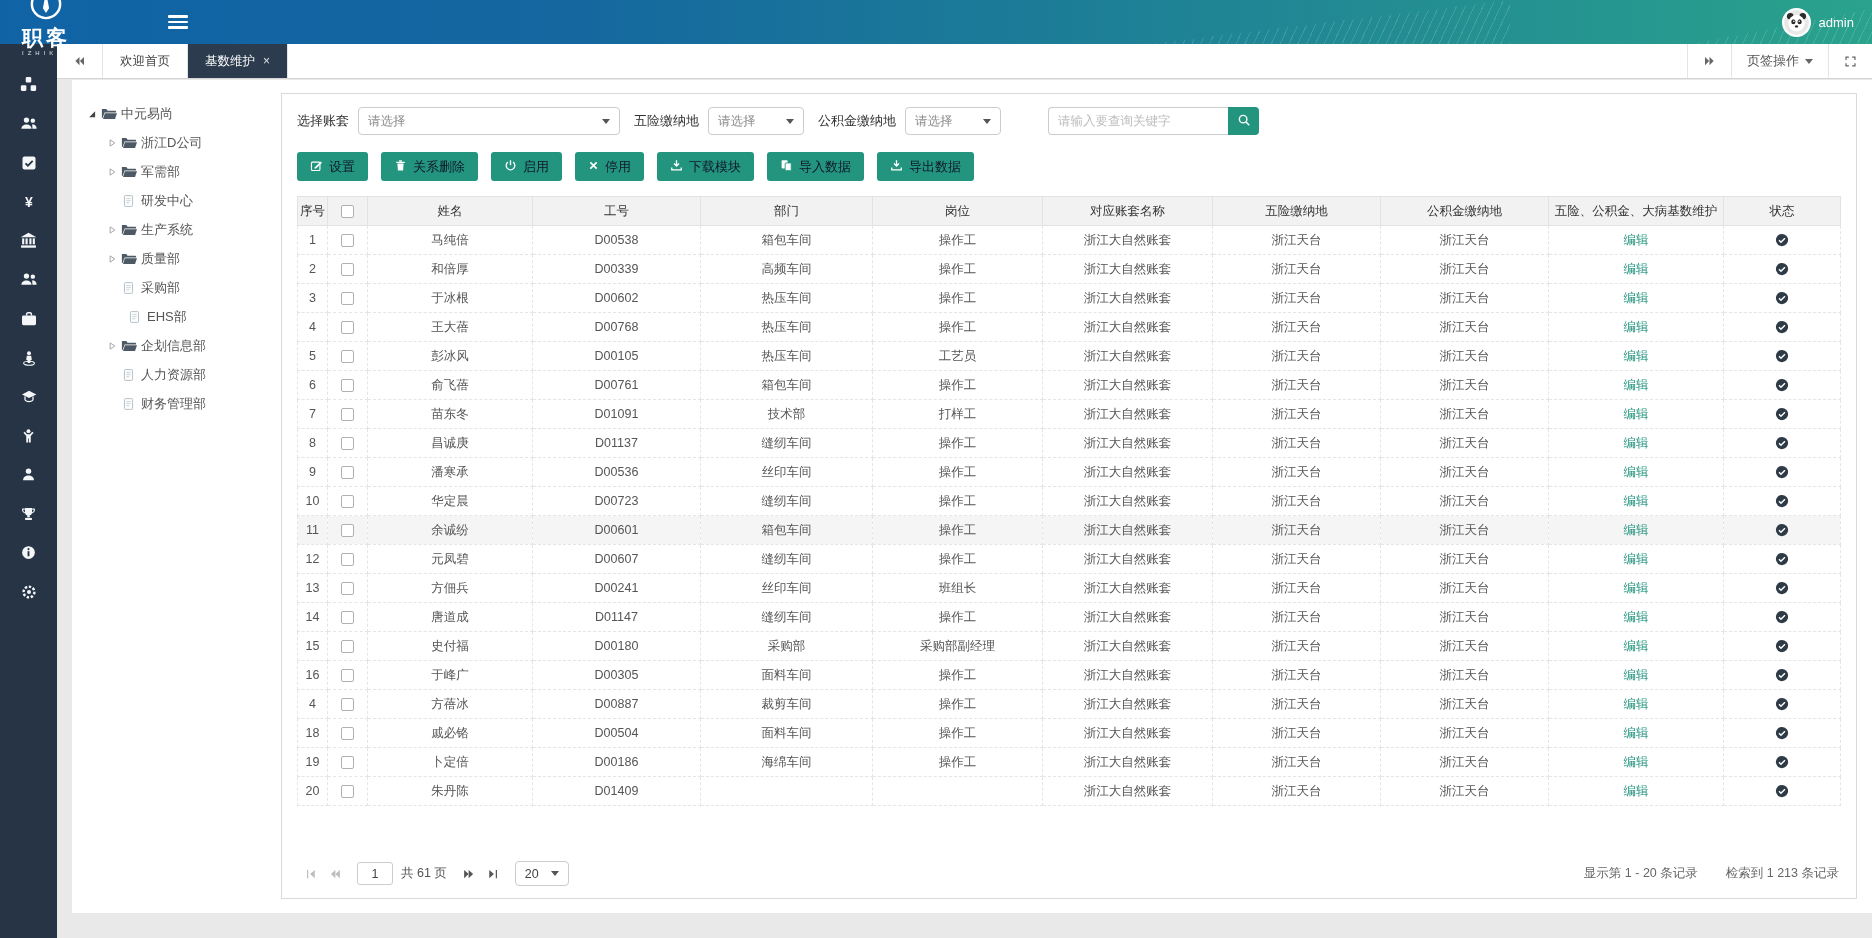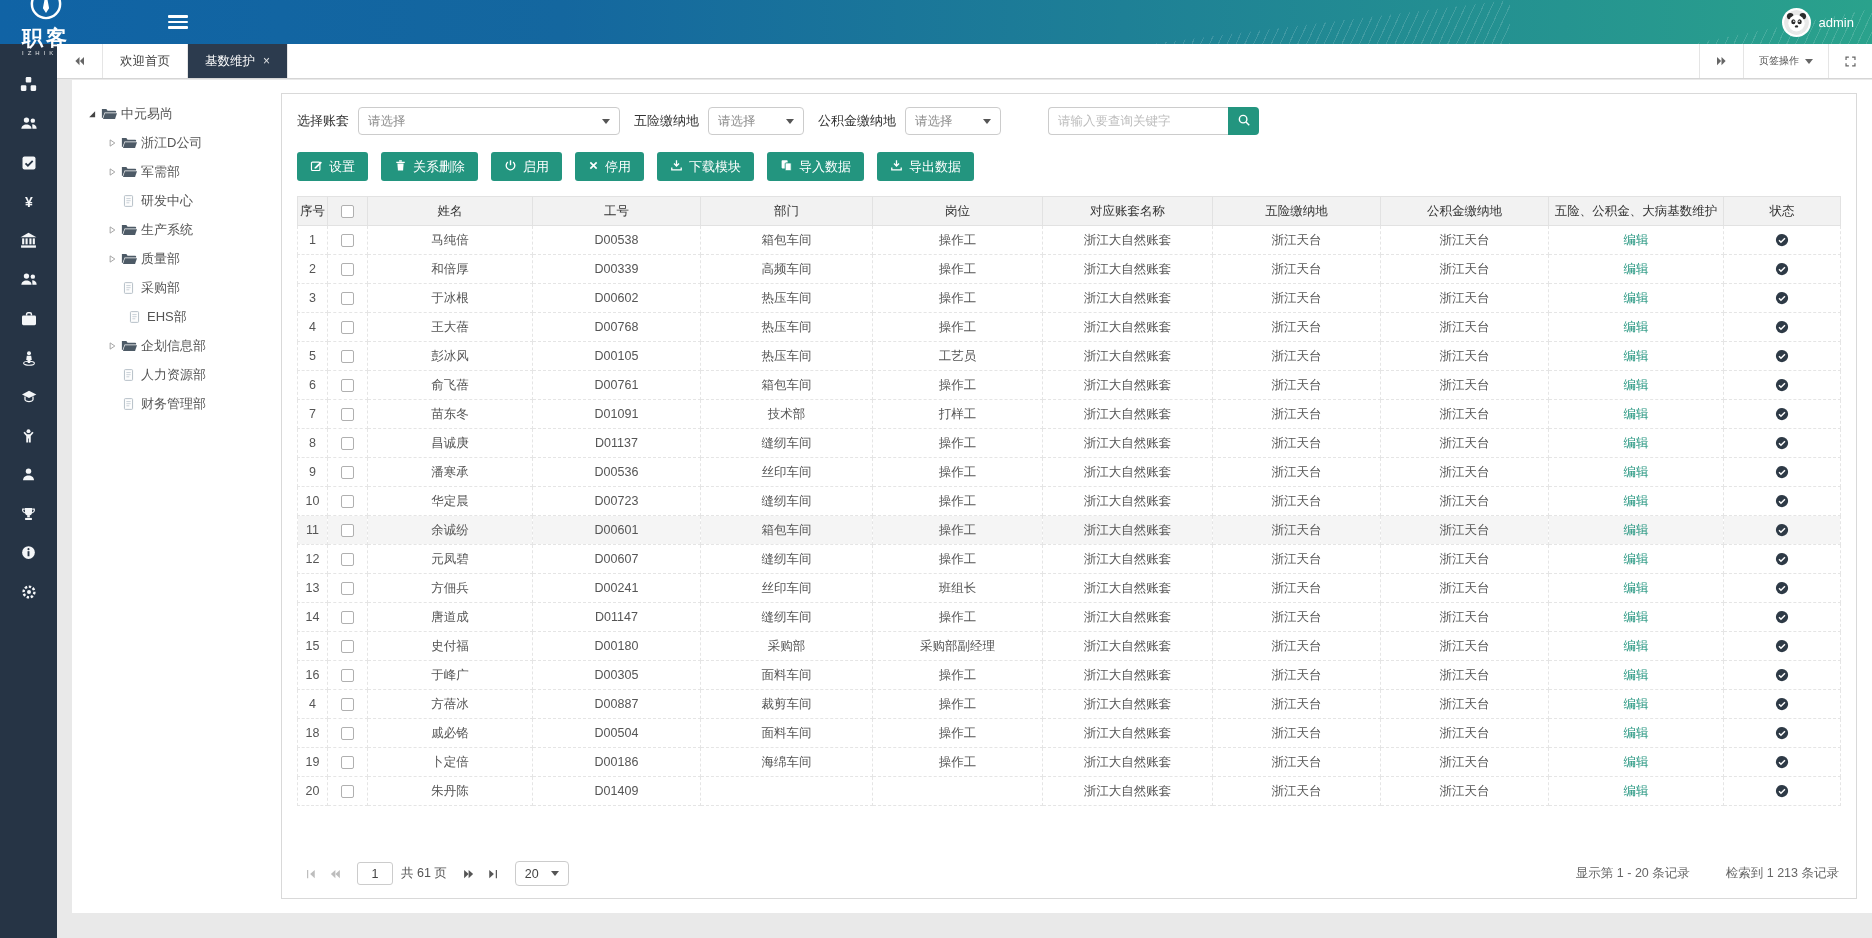--- a/index.html
+++ b/index.html
@@ -34,21 +34,21 @@
   
   .tabbar { position:absolute; left:57px; top:44px; right:0; height:35px; background:#fff;
     border-bottom:1px solid #d5d5d5; display:flex; align-items:stretch; z-index:10; }
   .tabnav { width:46px; display:flex; align-items:center; justify-content:center; color:#555; border-right:1px solid #e5e5e5; cursor:pointer; }
   .tabs { display:flex; }
   .tab { padding:0 17px; display:flex; align-items:center; font-size:12.5px; color:#444; border-right:1px solid #e5e5e5; cursor:pointer; background:#fff; }
   .tab.active { background:#2c3b4e; color:#fff; }
   .tab .close { margin-left:8px; font-size:12px; opacity:.85; }
   .tabbar-sp { flex:1; }
   .tabbar-right { display:flex; }
-  .tabbar-right > div { display:flex; align-items:center; justify-content:center; border-left:1px solid #e5e5e5; color:#555; cursor:pointer; padding:0 15px; font-size:10px; }
+  .tabbar-right > div { display:flex; align-items:center; justify-content:center; border-left:1px solid #e5e5e5; color:#555; cursor:pointer; padding:0 15px; font-size:13px; }
   .caret-down { display:inline-block; width:0; height:0; border-left:4px solid transparent; border-right:4px solid transparent; border-top:5px solid #666; margin-left:6px; }
 
   
   .tree { position:absolute; left:72px; top:80px; width:208px; bottom:25px; background:#fff;
     border-right:1px solid #dcdcdc; padding-top:19px; overflow:hidden; }
   .tree-item { height:29px; display:flex; align-items:center; font-size:13px; color:#555; cursor:pointer; white-space:nowrap; }
   .tree-item .caret { width:14px; display:flex; justify-content:center; }
   .tree-item .nicon { width:19px; display:flex; justify-content:center; margin-right:3px; }
 
   
@@ -63,40 +63,40 @@
   .sel .caret-down { border-top-color:#555; margin-left:10px; }
   .sel.account { width:262px; margin-right:14px; }
   .sel.small { width:96px; margin-right:14px; }
   .search-group { display:flex; margin-left:5px; }
   .search-input { width:180px; height:28px; border:1px solid #ccc; border-right:none; border-radius:4px 0 0 4px; padding:0 9px; font-size:12.5px; color:#333; outline:none;margin-left:28px; }
   .search-input::placeholder { color:#bdbdbd; }
   .search-btn { width:31px; height:28px; background:#23957f; border:none; border-radius:0 4px 4px 0; display:flex; align-items:center; justify-content:center; cursor:pointer; }
 
   
   .toolbar { display:flex; gap:13px; margin-top:17px; }
-  .tbtn { height:29px; background:#23957f; color:#ffffff; border:none; border-radius:3px; padding:0 13px; font-size:13px;
+  .tbtn { height:29px; background:#23957f; color:#0f172a; border:none; border-radius:3px; padding:0 13px; font-size:13px;
     display:flex; align-items:center; gap:6px; cursor:pointer; }
 
   
   .table-wrap { margin-top:15px; }
   table { width:100%; border-collapse:collapse; table-layout:fixed; }
   thead th { background:#f2f2f2; border:1px solid #e2e2e2; height:29px; font-weight:normal; font-size:12.5px; color:#333; }
   tbody td { height:29px; text-align:center; border:1px dashed #e5e5e5; border-top:none; font-size:12.5px; color:#555; overflow:hidden; white-space:nowrap; }
   tbody tr.hl td { background:#f5f5f5; }
   .cb { width:13px; height:13px; border:1px solid #b0b0b0; border-radius:2px; background:#fff; margin:0 auto; cursor:pointer; }
   .edit-link { color:#23957f; cursor:pointer; }
   .status-ic { display:inline-block; vertical-align:middle; }
 
   
   .pager { margin-top:auto; display:flex; align-items:center; padding:11px 2px 12px 2px; font-size:12.5px; color:#666; }
   .pg-ic { display:flex; align-items:center; justify-content:center; width:24px; height:24px; cursor:pointer; }
   .page-input { width:36px; height:23px; border:1px solid #ccc; border-radius:3px; text-align:center; font-size:12.5px; color:#444; margin:0 4px 0 10px; outline:none; }
   .total-pages { margin:0 10px 0 4px; color:#555; }
   .size-sel { width:54px; height:25px; margin-left:10px; }
-  .pager-right { margin-left:auto; display:flex; gap:36px; color:#666; }
+  .pager-right { margin-left:auto; display:flex; gap:28px; color:#666; }
 
   svg { flex-shrink:0; }
 </style>
 </head>
 <body>
 
 <header class="topbar">
   <div class="deco1"></div>
   <div class="deco2"></div>
   <div class="logo">

